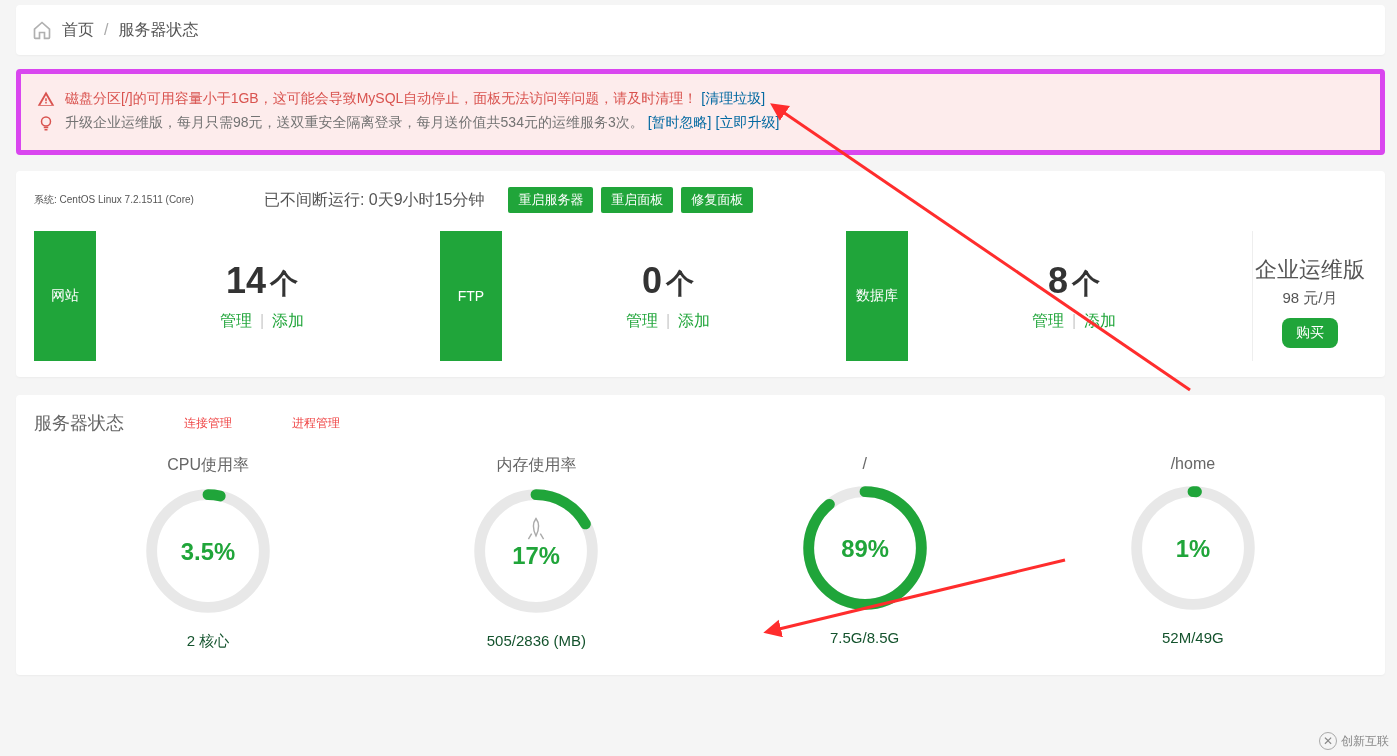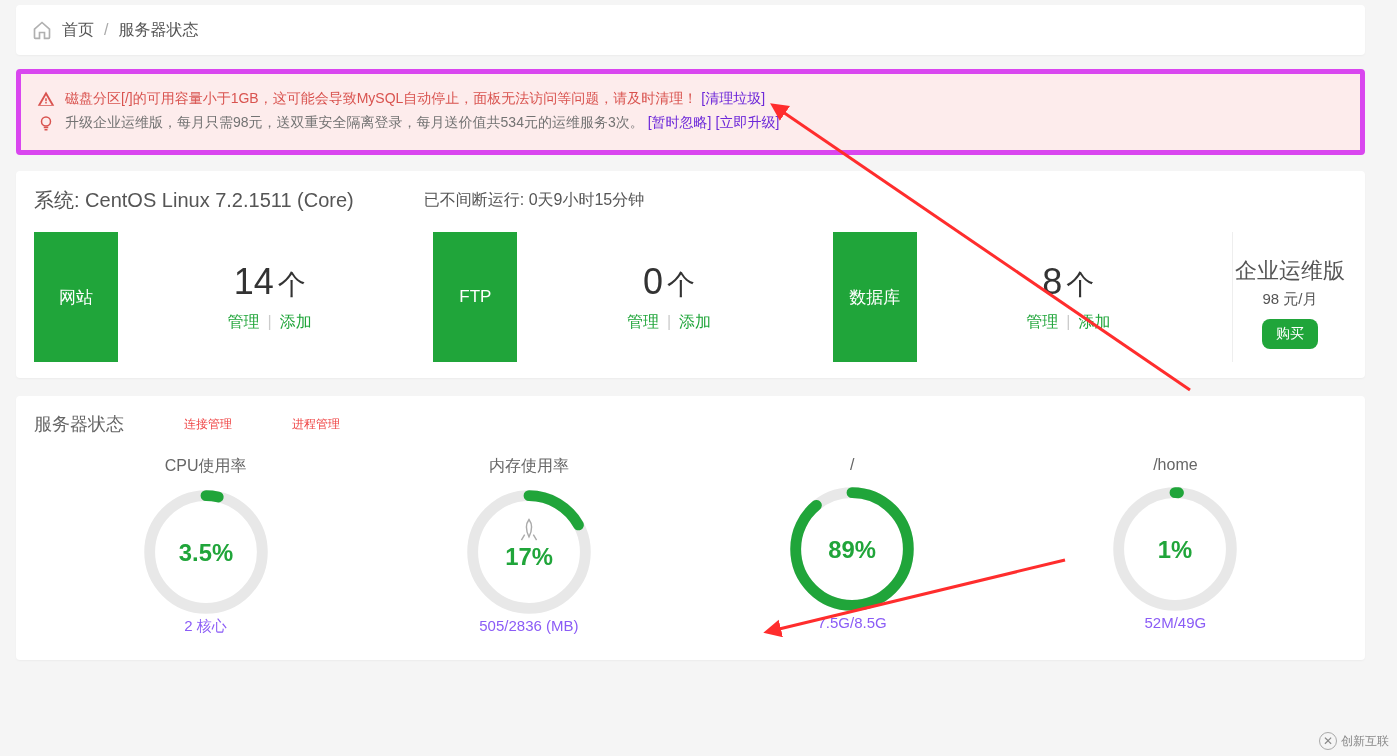--- a/index.html
+++ b/index.html
@@ -1,55 +1,55 @@
 <!DOCTYPE html>
 <html><head>
 <meta charset="utf-8">
 <style>
   *{box-sizing:border-box;margin:0;padding:0;}
   body{font-family:"Microsoft YaHei","PingFang SC",sans-serif;background:#f5f5f5;color:#333;font-size:14px;}
-  .page{width:1397px;height:756px;position:relative;padding:5px 32px 0 16px;}
+  .page{width:1397px;height:756px;position:relative;padding:5px 12px 0 16px;}
   .breadcrumb{background:#fff;height:50px;border-radius:4px;box-shadow:0 1px 2px rgba(0,0,0,.04);display:flex;align-items:center;padding:0 16px;margin-bottom:14px;}
   .breadcrumb .home{width:20px;height:20px;margin-right:10px;color:#b0b0b0;}
   .breadcrumb a,.breadcrumb span{color:#555;font-size:16px;}
   .breadcrumb .sep{margin:0 10px;color:#aaa;}
   .alert{background:#fdecec;border:5px solid #d946ef;border-radius:4px;padding:10px 16px 12px 16px;margin-bottom:16px;}
   .alert .row{display:flex;align-items:center;margin:6px 0;font-size:14px;color:#d9534f;}
   .alert .row.r2{color:#555;}
   .alert .ic{width:18px;height:18px;margin-right:10px;flex:none;color:#d9534f;}
   .alert .ic.bulb{color:#d9534f;}
-  .link-green{color:#6d28d9;cursor:pointer;margin-left:4px;}
+  .link-green{color:#0369a1;cursor:pointer;margin-left:4px;}
   .alert .r2 span{color:#737373;}
   .panel{background:#fff;border-radius:4px;box-shadow:0 1px 2px rgba(0,0,0,.04);padding:16px 18px;margin-bottom:18px;}
   .sysline{display:flex;align-items:center;gap:24px;margin-bottom:18px;}
-  .sysline .sys{color:#555;font-size:20px;}
+  .sysline .sys{color:#555;font-size:10px;}
   .sysline .uptime{color:#555;font-size:16px;margin-left:46px;}
   .btn-sm{background:#20a53a;color:#fff;border:none;border-radius:2px;padding:4px 10px;font-size:13px;cursor:pointer;}
   .btn-sm+.btn-sm{margin-left:4px;}
   .cards{display:flex;gap:12px;}
   .card{flex:1;display:flex;height:130px;position:relative;}
-  .card .side{width:84px;background:#20a53a;color:#fff;display:flex;align-items:center;justify-content:center;font-size:17px;writing-mode:horizontal;}
+  .card .side{width:62px;background:#20a53a;color:#fff;display:flex;align-items:center;justify-content:center;font-size:14px;writing-mode:horizontal;}
   .card .body{flex:1;background:#fff;border:none;display:flex;flex-direction:column;align-items:center;justify-content:center;}
-  .card .body .num{font-size:36px;color:#333;font-weight:400;}
+  .card .body .num{font-size:36px;color:#333;font-weight:700;}
   .card .body .num .unit{font-size:28px;margin-left:4px;}
   .card .body .links{margin-top:8px;font-size:16px;}
   .card .body .links a{color:#20a53a;text-decoration:none;cursor:pointer;}
   .card .body .links .bar{color:#ccc;margin:0 8px;}
   .card.ent{flex:none;width:115px;border-left:1px solid #eee;flex-direction:column;align-items:center;justify-content:center;}
   .card.ent .t{color:#555;font-size:22px;margin-top:10px;}
   .card.ent .p{color:#555;font-size:15px;margin-top:4px;}
   .card.ent .buy{background:#20a53a;color:#fff;border:none;border-radius:8px;padding:6px 14px;margin-top:10px;font-size:14px;cursor:pointer;}
   .status-head{display:flex;align-items:center;gap:28px;margin-bottom:20px;}
   .status-head .title{font-size:18px;color:#666;}
   .status-head a{color:#ef4444;text-decoration:none;font-size:12px;cursor:pointer;margin-left:32px;}
   .gauges{display:flex;justify-content:space-between;padding:0 10px;}
   .gauge{flex:1;display:flex;flex-direction:column;align-items:center;}
   .gauge .label{color:#666;font-size:16px;margin-bottom:10px;}
   .gauge svg{width:130px;height:130px;}
-  .gauge .sub{color:#8b5cf6;font-size:15px;margin-top:0;}
+  .gauge .sub{color:#14532d;font-size:15px;margin-top:16px;}
   .gauge .pct{font-size:22px;fill:#20a53a;font-weight:600;}
   .rocket{fill:none;stroke:#aaa;stroke-width:1.3;}
   .arrow{position:absolute;pointer-events:none;}
   .arrow svg{overflow:visible;}
   .watermark{position:absolute;right:8px;bottom:6px;display:flex;align-items:center;gap:4px;color:#888;font-size:12px;}
   .watermark .c{width:18px;height:18px;border:1px solid #aaa;border-radius:50%;display:flex;align-items:center;justify-content:center;font-family:Arial;}
 </style>
 </head>
 <body>
 
@@ -86,20 +86,25 @@
       <span>升级企业运维版，每月只需98元，送双重安全隔离登录，每月送价值共534元的运维服务3次。</span>
       <a class="link-green">[暂时忽略]</a>
       <a class="link-green">[立即升级]</a>
     </div>
   </div>
 
   <div class="panel">
     <div class="sysline">
       <span class="sys">系统: CentOS Linux 7.2.1511 (Core)</span>
       <span class="uptime">已不间断运行: 0天9小时15分钟</span>
+      <span>
+        <button class="btn-sm">重启服务器</button>
+        <button class="btn-sm">重启面板</button>
+        <button class="btn-sm">修复面板</button>
+      </span>
     </div>
     <div class="cards">
       <div class="card">
         <div class="side">网站</div>
         <div class="body">
           <div class="num"><span>14</span><span class="unit">个</span></div>
           <div class="links"><a>管理</a><span class="bar">|</span><a>添加</a></div>
         </div>
       </div>
       <div class="card">

